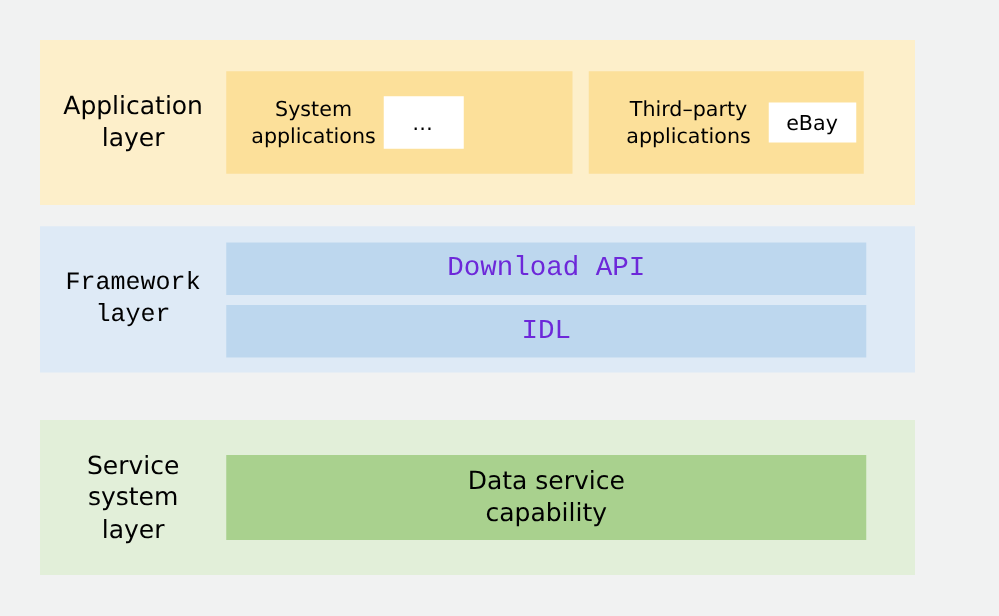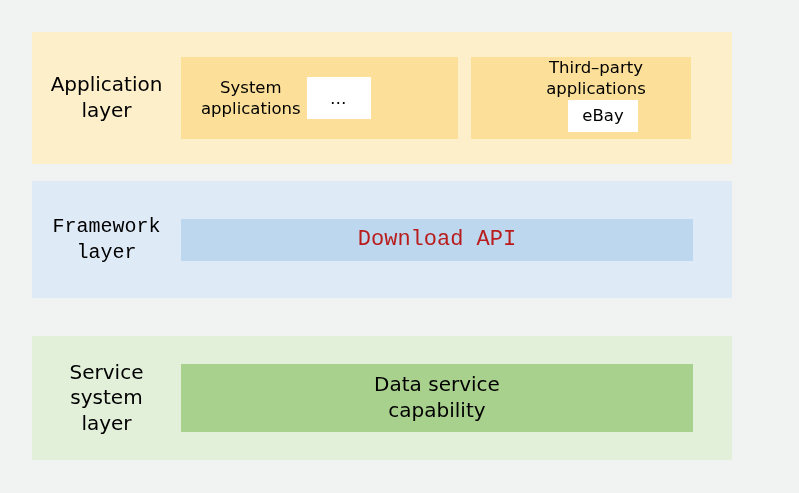--- a/index.html
+++ b/index.html
@@ -62,21 +62,20 @@
     height: 82px;
     box-sizing: border-box;
   }
   #app-group-system {
     width: 277px;
     padding-left: 20px;
   }
   #app-group-third-party {
     width: 220px;
     padding-left: 30px;
-    flex-direction: column;
   }
   .app-group-label {
     font-size: 16.5px;
     line-height: 1.3;
     color: #000;
     text-align: center;
     white-space: pre-line;
   }
   .app-chip {
     background: #ffffff;
@@ -119,21 +118,21 @@
     padding-right: 39px;
     box-sizing: border-box;
   }
   .fw-bar {
     background: #bdd7ee;
     height: 42px;
     display: flex;
     align-items: center;
     justify-content: center;
     font-size: 22px;
-    color: #b91c1c;
+    color: #6d28d9;
   }
 
   
   #service-layer {
     top: 336px;
     height: 124px;
     background: #e2efd9;
   }
   #service-layer .layer-body {
     align-items: center;
@@ -181,20 +180,21 @@
 
     </div>
   </div>
 
   <div class="layer" id="framework-layer">
     <div class="layer-label">Framework
 layer</div>
 
     <div class="layer-body">
       <div class="fw-bar">Download API</div>
+      <div class="fw-bar">IDL</div>
     </div>
   </div>
 
   <div class="layer" id="service-layer">
     <div class="layer-label">Service
 system
 layer</div>
 
     <div class="layer-body">
       <div class="svc-box">Data service

